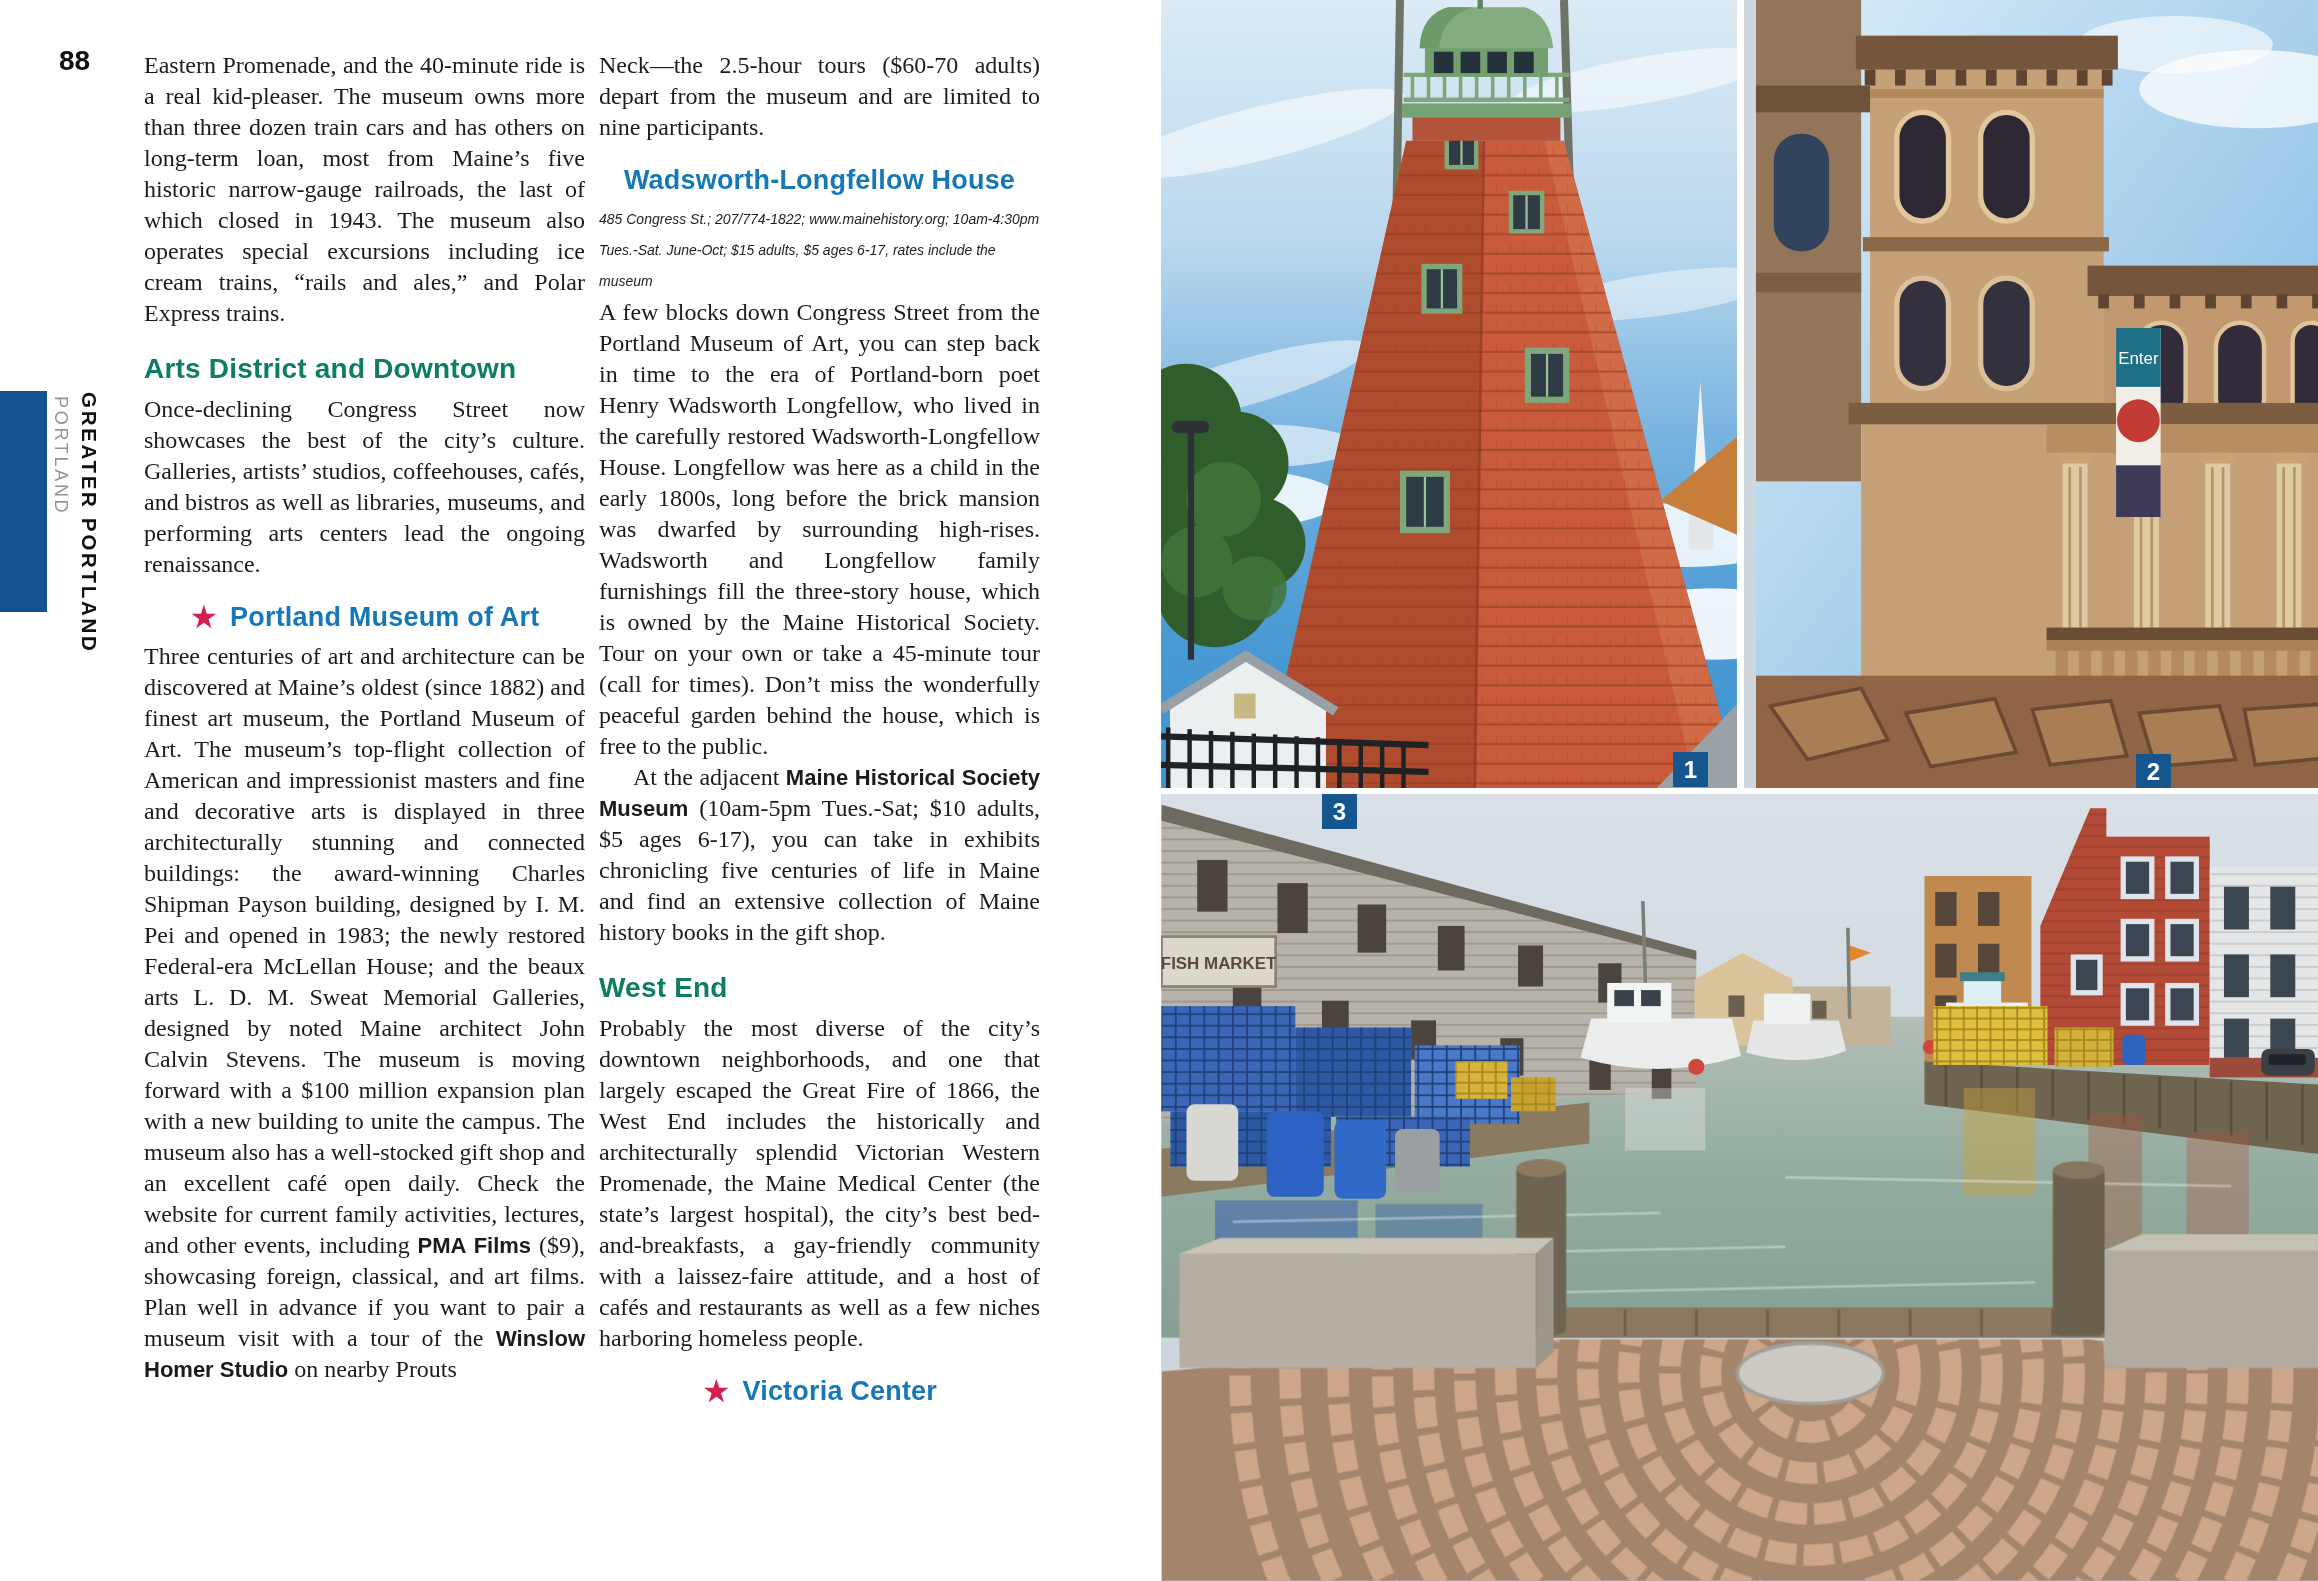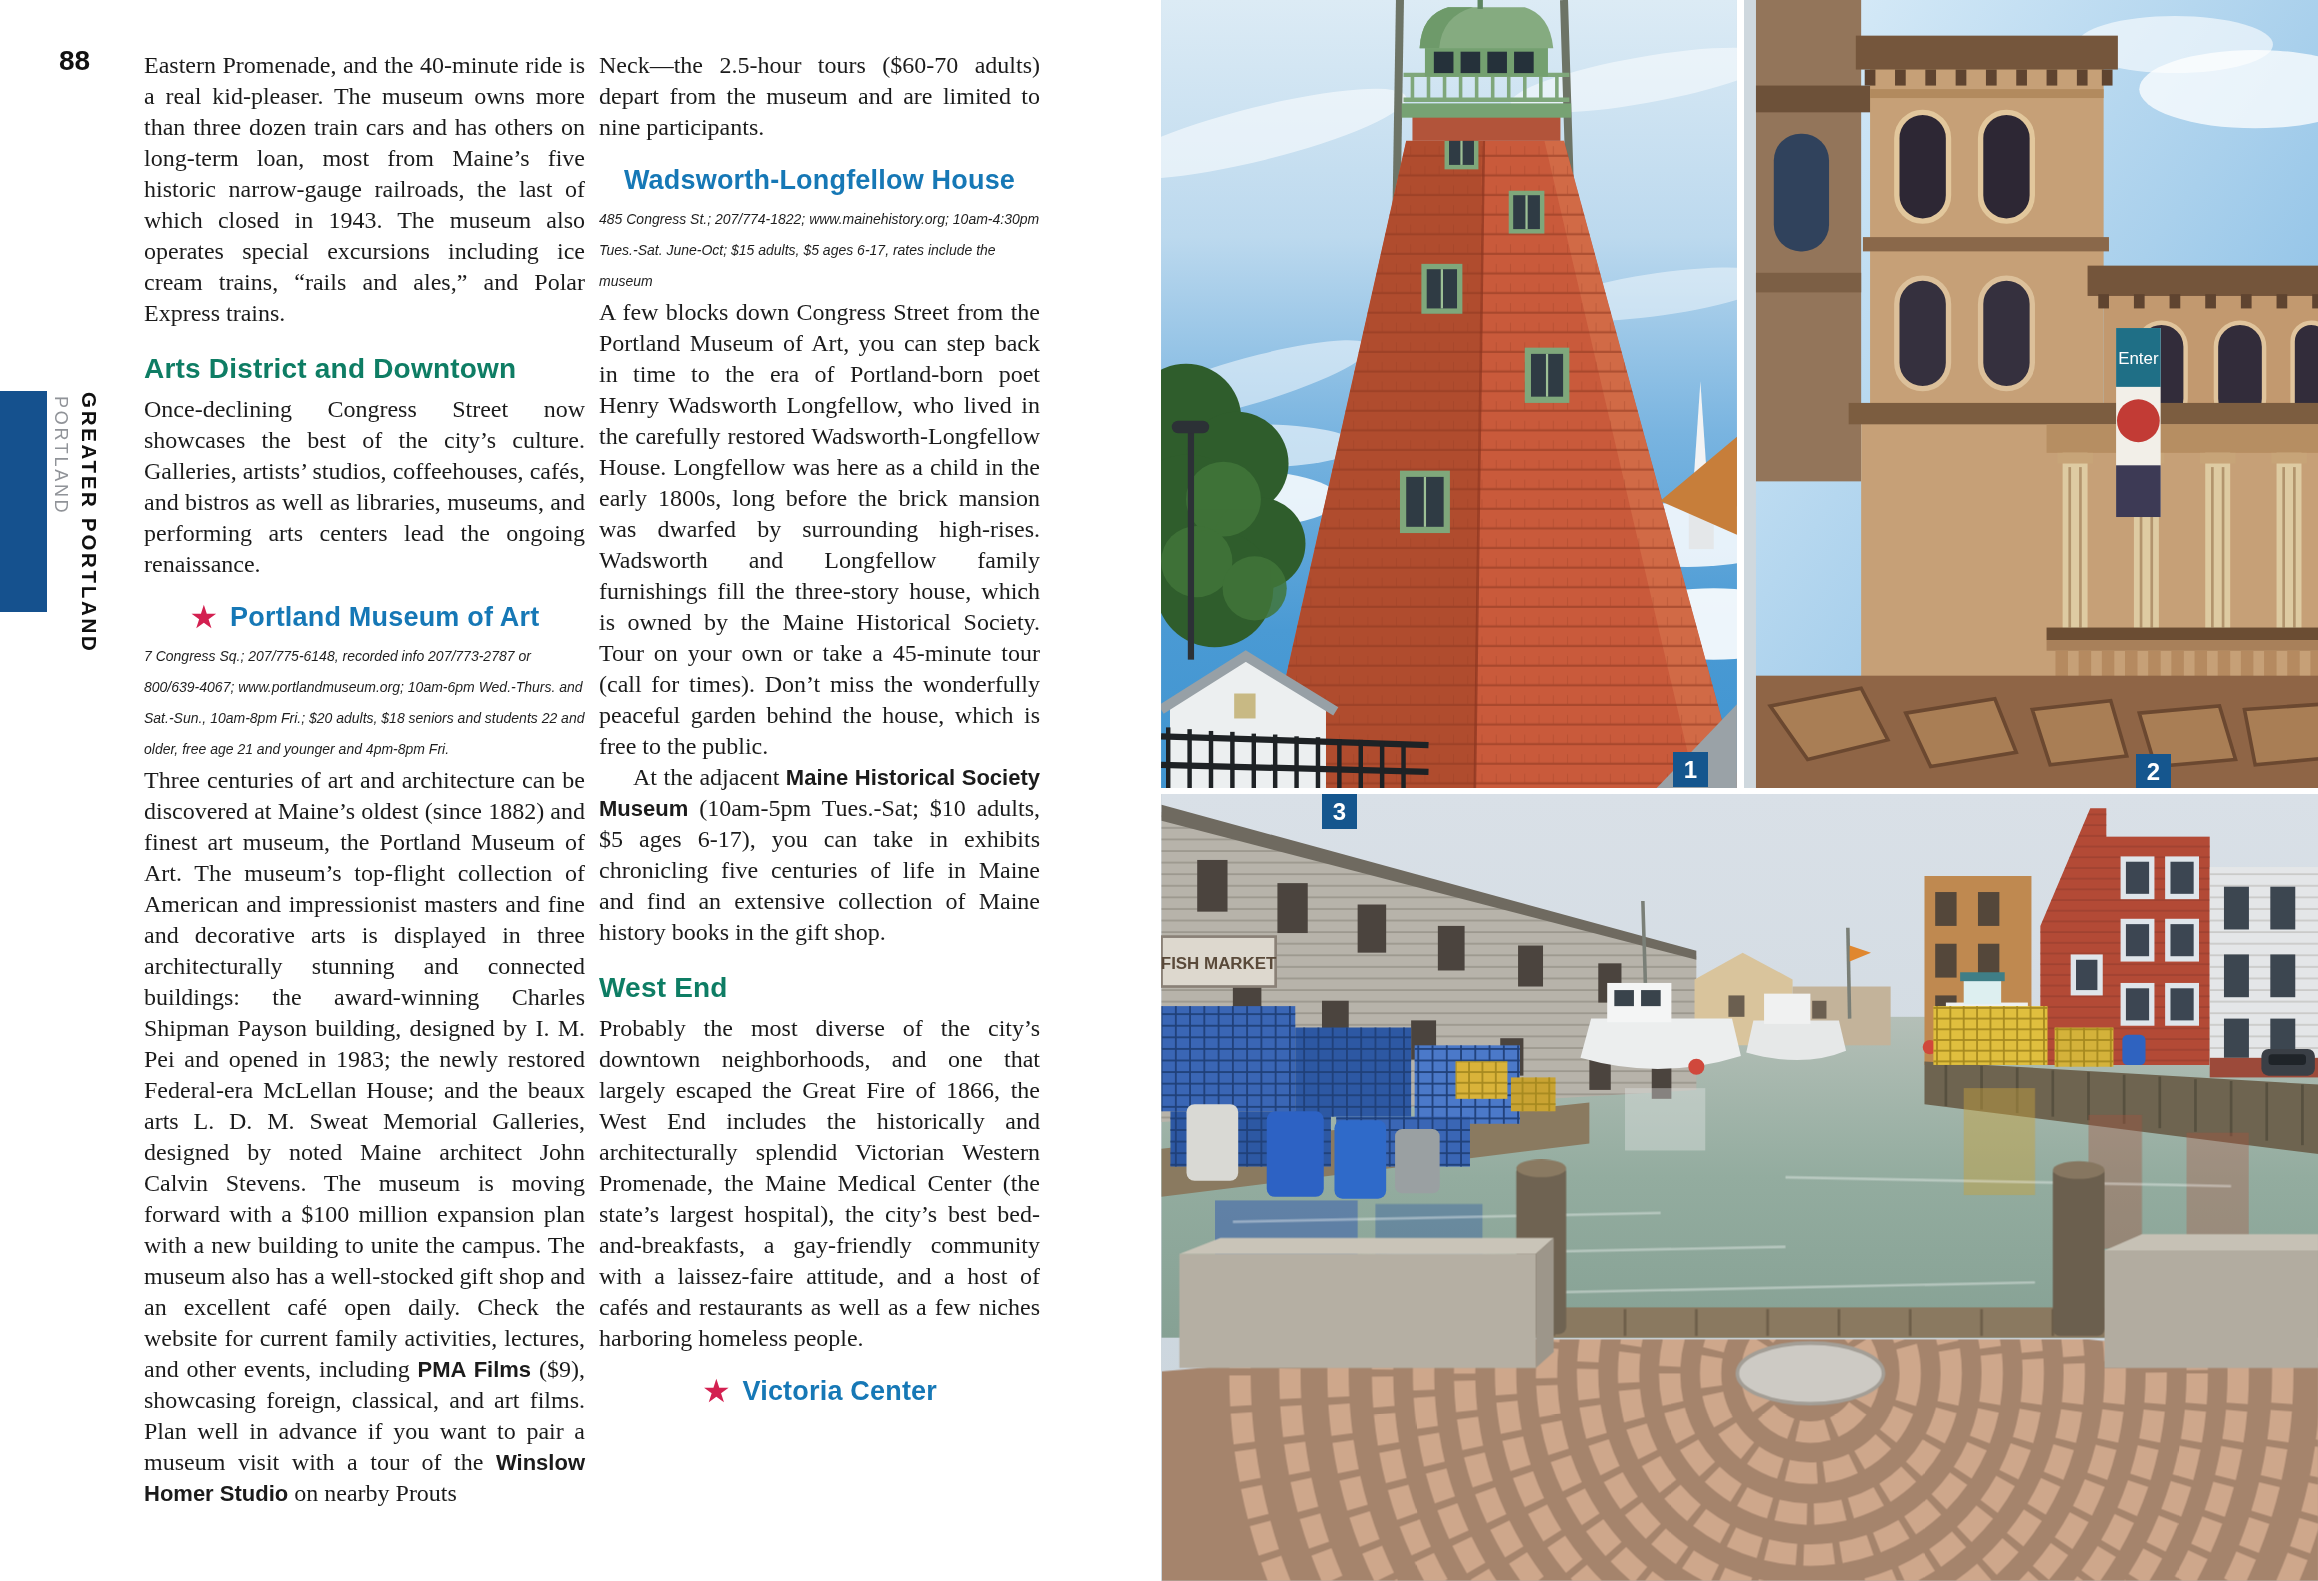--- a/index.html
+++ b/index.html
@@ -80,21 +80,20 @@
 <div class="rail-title">GREATER PORTLAND</div>
 
 <div class="col" id="col-left">
   <p class="body">Eastern Promenade, and the 40-minute ride is a real kid-pleaser. The museum owns more than three dozen train cars and has others on long-term loan, most from Maine’s five historic narrow-gauge railroads, the last of which closed in 1943. The museum also operates special excursions including ice cream trains, “rails and ales,” and Polar Express trains.</p>
   <h2 class="green">Arts District and Downtown</h2>
   <p class="body">Once-declining Congress Street now showcases the best of the city’s culture. Galleries, artists’ studios, coffeehouses, cafés, and bistros as well as libraries, museums, and performing arts centers lead the ongoing renaissance.</p>
   <h3 class="listing">
     <span class="star">★</span>
     <span>Portland Museum of Art</span>
   </h3>
-  <p class="info">7 Congress Sq.; 207/775-6148, recorded info 207/773-2787 or 800/639-4067; www.portlandmuseum.org; 10am-6pm Wed.-Thurs. and Sat.-Sun., 10am-8pm Fri.; $20 adults, $18 seniors and students 22 and older, free age 21 and younger and 4pm-8pm Fri.</p>
   <p class="body"><span>Three centuries of art and architecture can be discovered at Maine’s oldest (since 1882) and finest art museum, the Portland Museum of Art. The museum’s top-flight collection of American and impressionist masters and fine and decorative arts is displayed in three architecturally stunning and connected buildings: the award-winning Charles Shipman Payson building, designed by I. M. Pei and opened in 1983; the newly restored Federal-era McLellan House; and the beaux arts L. D. M. Sweat Memorial Galleries, designed by noted Maine architect John Calvin Stevens. The museum is moving forward with a $100 million expansion plan with a new building to unite the campus. The museum also has a well-stocked gift shop and an excellent café open daily. Check the website for current family activities, lectures, and other events, including </span><span class="bsans">PMA Films</span><span> ($9), showcasing foreign, classical, and art films. Plan well in advance if you want to pair a museum visit with a tour of the </span><span class="bsans">Winslow Homer Studio</span><span> on nearby Prouts</span></p>
 </div>
 
 <div class="col" id="col-middle">
   <p class="body">Neck—the 2.5-hour tours ($60-70 adults) depart from the museum and are limited to nine participants.</p>
   <h3 class="listing">
     <span>Wadsworth-Longfellow House</span>
   </h3>
   <p class="info">485 Congress St.; 207/774-1822; www.mainehistory.org; 10am-4:30pm Tues.-Sat. June-Oct; $15 adults, $5 ages 6-17, rates include the museum</p>
   <p class="body">A few blocks down Congress Street from the Portland Museum of Art, you can step back in time to the era of Portland-born poet Henry Wadsworth Longfellow, who lived in the carefully restored Wadsworth-Longfellow House. Longfellow was here as a child in the early 1800s, long before the brick mansion was dwarfed by surrounding high-rises. Wadsworth and Longfellow family furnishings fill the three-story house, which is owned by the Maine Historical Society. Tour on your own or take a 45-minute tour (call for times). Don’t miss the wonderfully peaceful garden behind the house, which is free to the public.</p>

